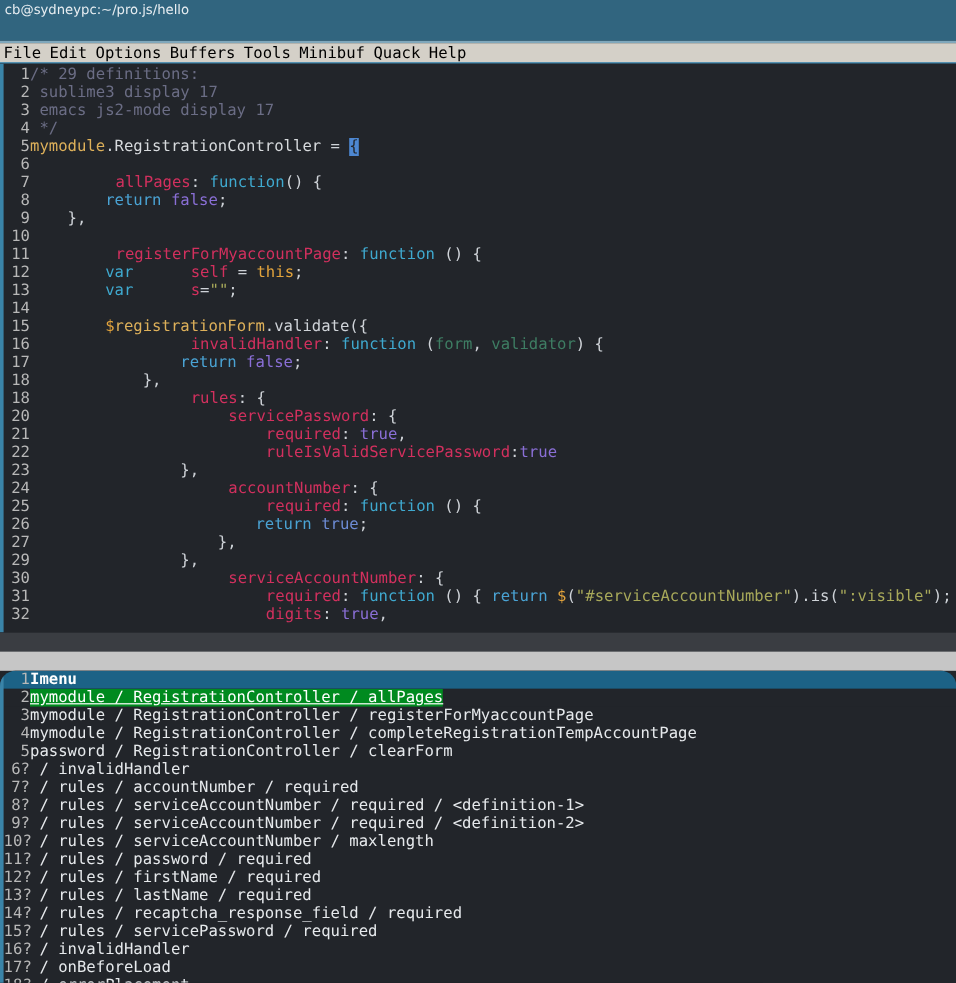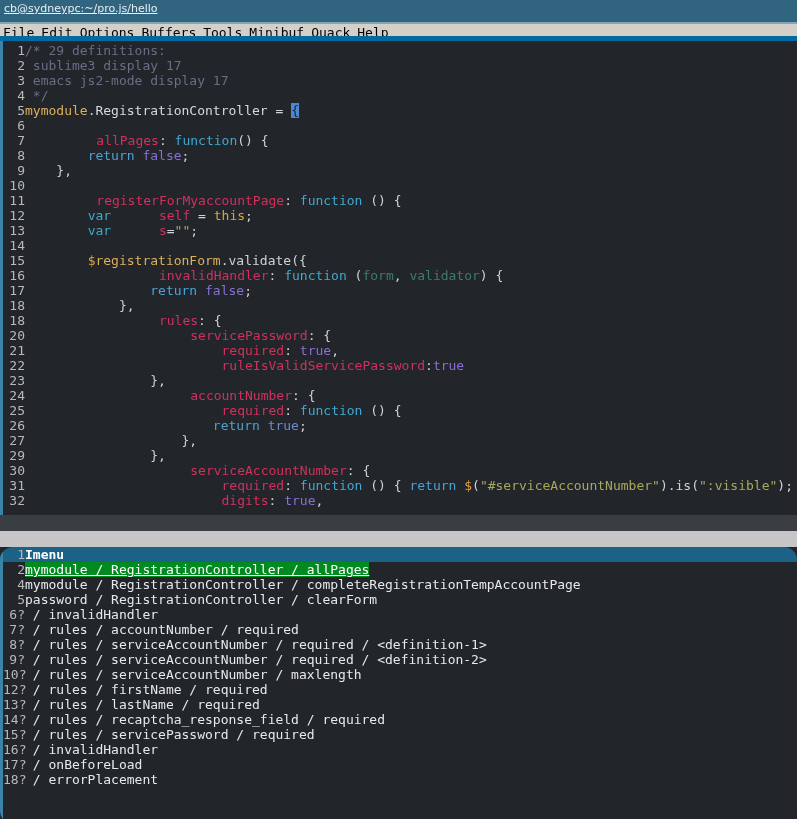--- a/index.html
+++ b/index.html
@@ -6,34 +6,34 @@
   body{
     width:797px;height:819px;overflow:hidden;
     font-family:"DejaVu Sans Mono","Liberation Mono",monospace;
     font-size:13px;line-height:15px;
     -webkit-font-smoothing:none;
   }
   .app{position:relative;width:797px;height:819px;background:#22252a;}
 
   
   .titlebar{
-    height:22px;background:#31657f;color:#e8eef2;
+    height:34px;background:#31657f;color:#e8eef2;
     font-family:"DejaVu Sans","Liberation Sans",sans-serif;
     font-size:11px;line-height:18px;padding-left:4px;
-    box-sizing:border-box;white-space:nowrap;overflow:hidden;text-decoration:underline;
+    box-sizing:border-box;white-space:nowrap;overflow:hidden;
   }
   .titlebar-under{height:2px;background:#7fa7bb;}
 
   
   .menubar{
     height:17px;background:#d4d0c8;color:#000;
     font-size:13px;line-height:17px;
     padding-left:3px;box-sizing:border-box;
     white-space:nowrap;overflow:hidden;
-    border-bottom:5px solid #0369a1;
+    border-bottom:1px solid #0369a1;
   }
   .menubar span{padding:0 0px;}
   .menu-item{margin-right:7px;}
 
   
   .fringe{
     position:absolute;left:0;top:0;width:3px;height:100%;
     background:#3a84a8;
   }
   .buffer{
@@ -157,27 +157,29 @@
 
   <div class="echoline">
     
   </div>
 
   <div class="imenu">
     <div class="ilist-fringe"></div>
     <div id="imenulist">
         <div class="irow header"><span class="ln">1</span><span class="itext">Imenu</span></div>
         <div class="irow selected"><span class="ln">2</span><span class="itext">mymodule / RegistrationController / allPages</span></div>
+        <div class="irow"><span class="ln">3</span><span class="itext">mymodule / RegistrationController / registerForMyaccountPage</span></div>
         <div class="irow"><span class="ln">4</span><span class="itext">mymodule / RegistrationController / completeRegistrationTempAccountPage</span></div>
         <div class="irow"><span class="ln">5</span><span class="itext">password / RegistrationController / clearForm</span></div>
         <div class="irow"><span class="ln">6?</span><span class="itext"> / invalidHandler</span></div>
         <div class="irow"><span class="ln">7?</span><span class="itext"> / rules / accountNumber / required</span></div>
         <div class="irow"><span class="ln">8?</span><span class="itext"> / rules / serviceAccountNumber / required / &lt;definition-1&gt;</span></div>
         <div class="irow"><span class="ln">9?</span><span class="itext"> / rules / serviceAccountNumber / required / &lt;definition-2&gt;</span></div>
         <div class="irow"><span class="ln">10?</span><span class="itext"> / rules / serviceAccountNumber / maxlength</span></div>
+        <div class="irow"><span class="ln">11?</span><span class="itext"> / rules / password / required</span></div>
         <div class="irow"><span class="ln">12?</span><span class="itext"> / rules / firstName / required</span></div>
         <div class="irow"><span class="ln">13?</span><span class="itext"> / rules / lastName / required</span></div>
         <div class="irow"><span class="ln">14?</span><span class="itext"> / rules / recaptcha_response_field / required</span></div>
         <div class="irow"><span class="ln">15?</span><span class="itext"> / rules / servicePassword / required</span></div>
         <div class="irow"><span class="ln">16?</span><span class="itext"> / invalidHandler</span></div>
         <div class="irow"><span class="ln">17?</span><span class="itext"> / onBeforeLoad</span></div>
         <div class="irow"><span class="ln">18?</span><span class="itext"> / errorPlacement</span></div>
       </div>
   </div>
 

